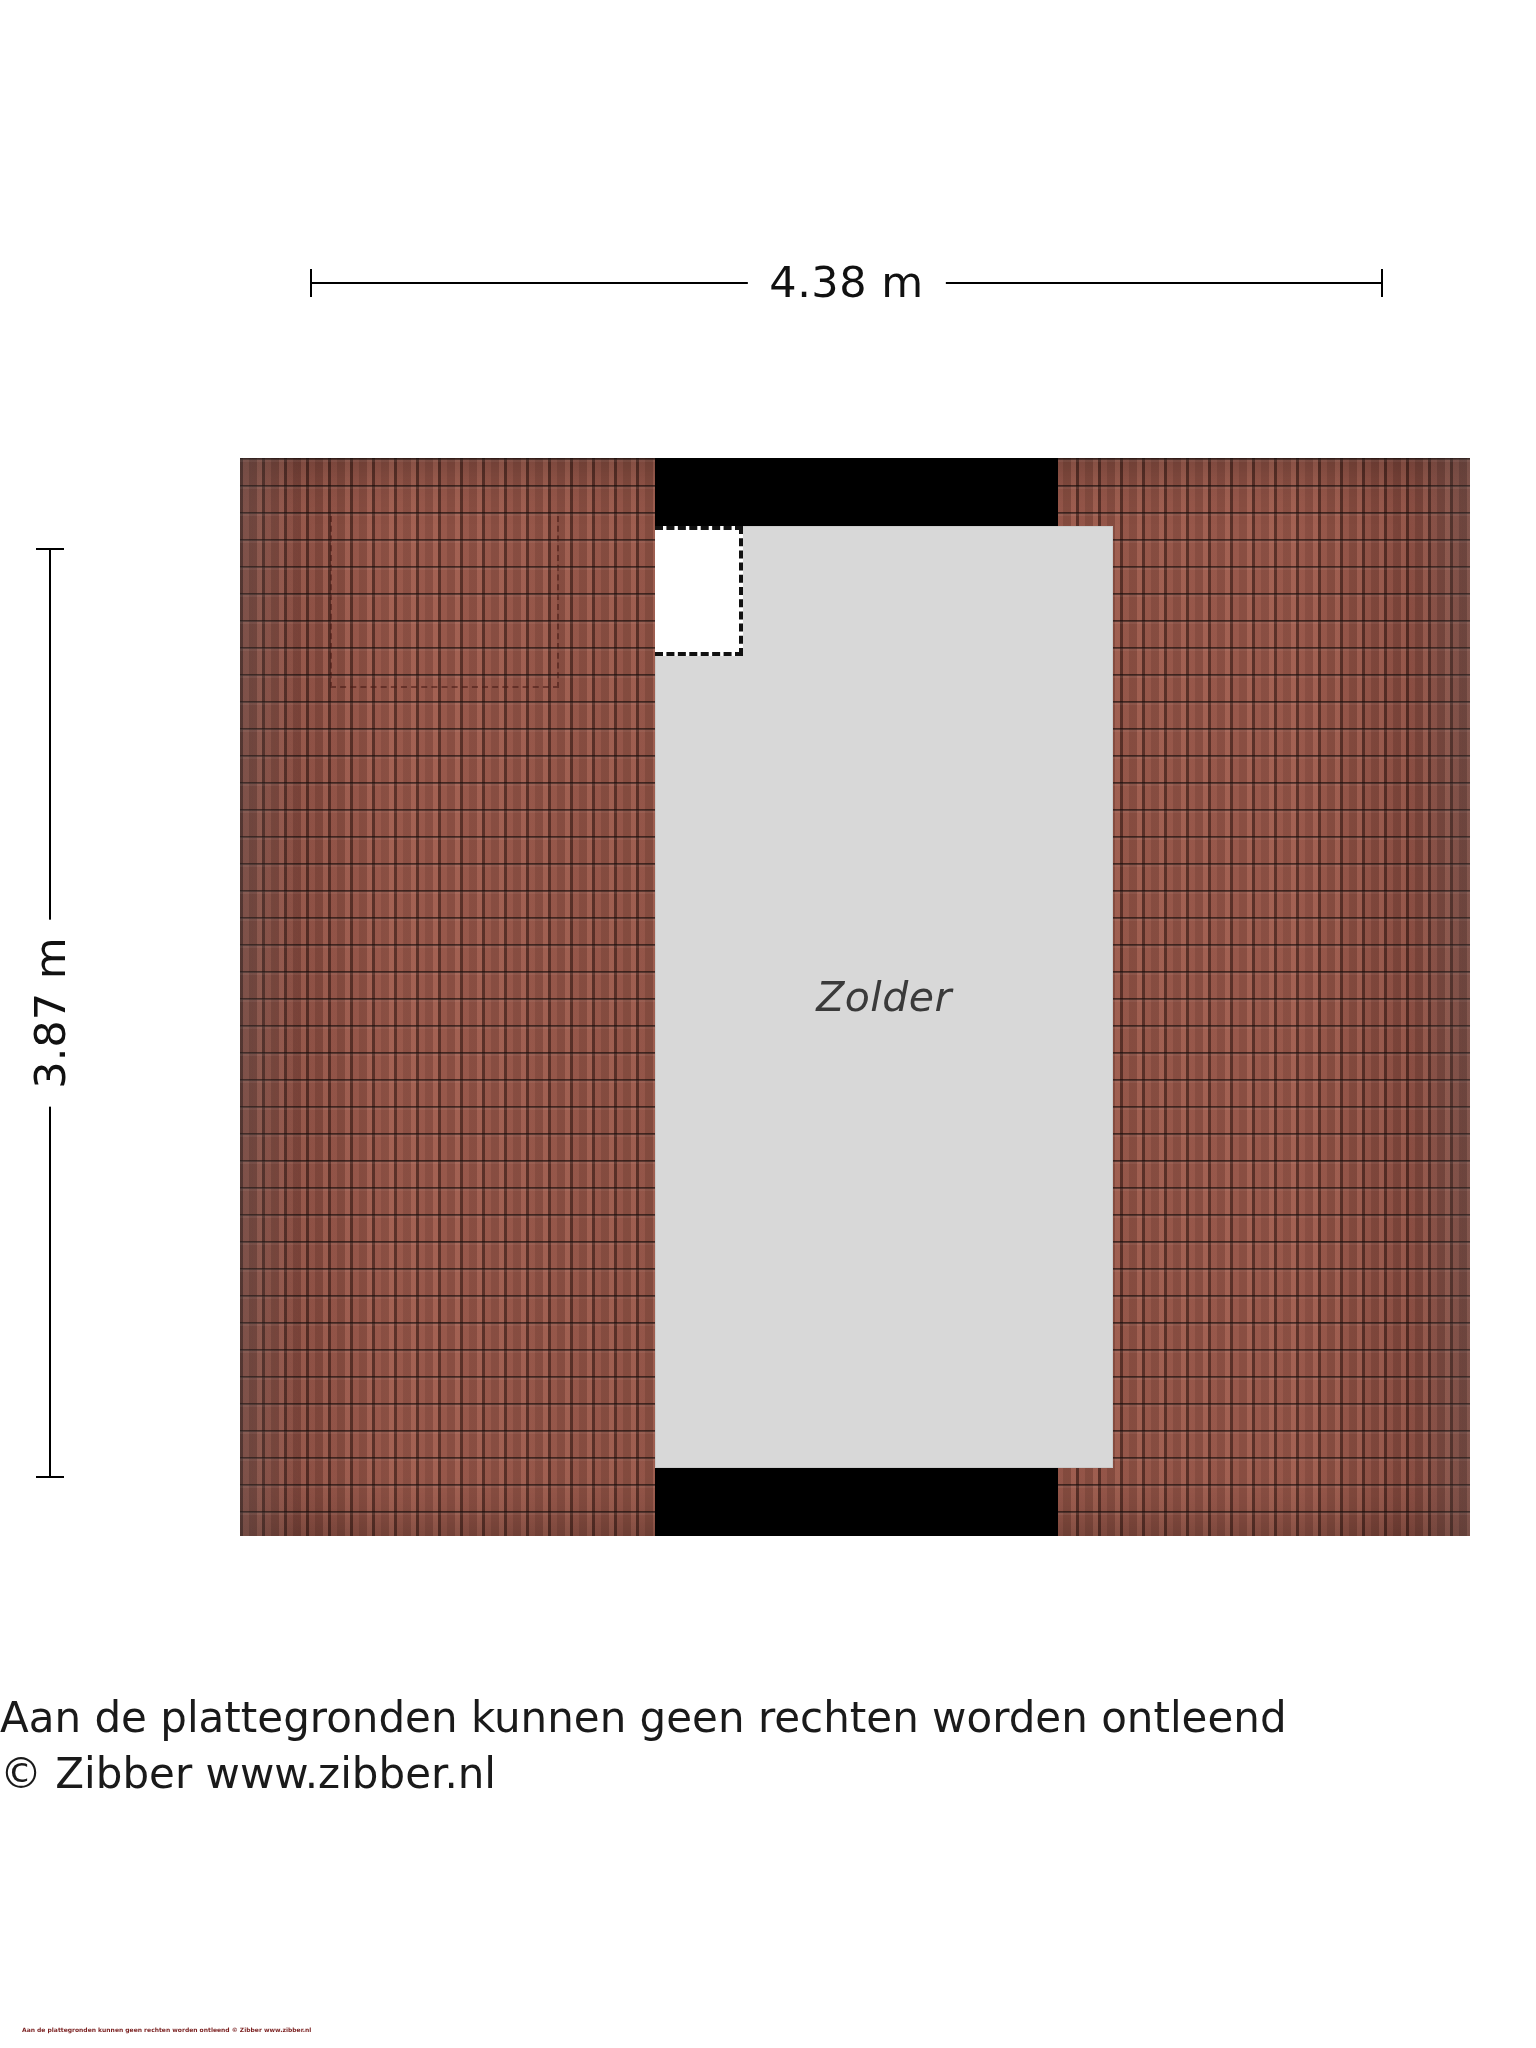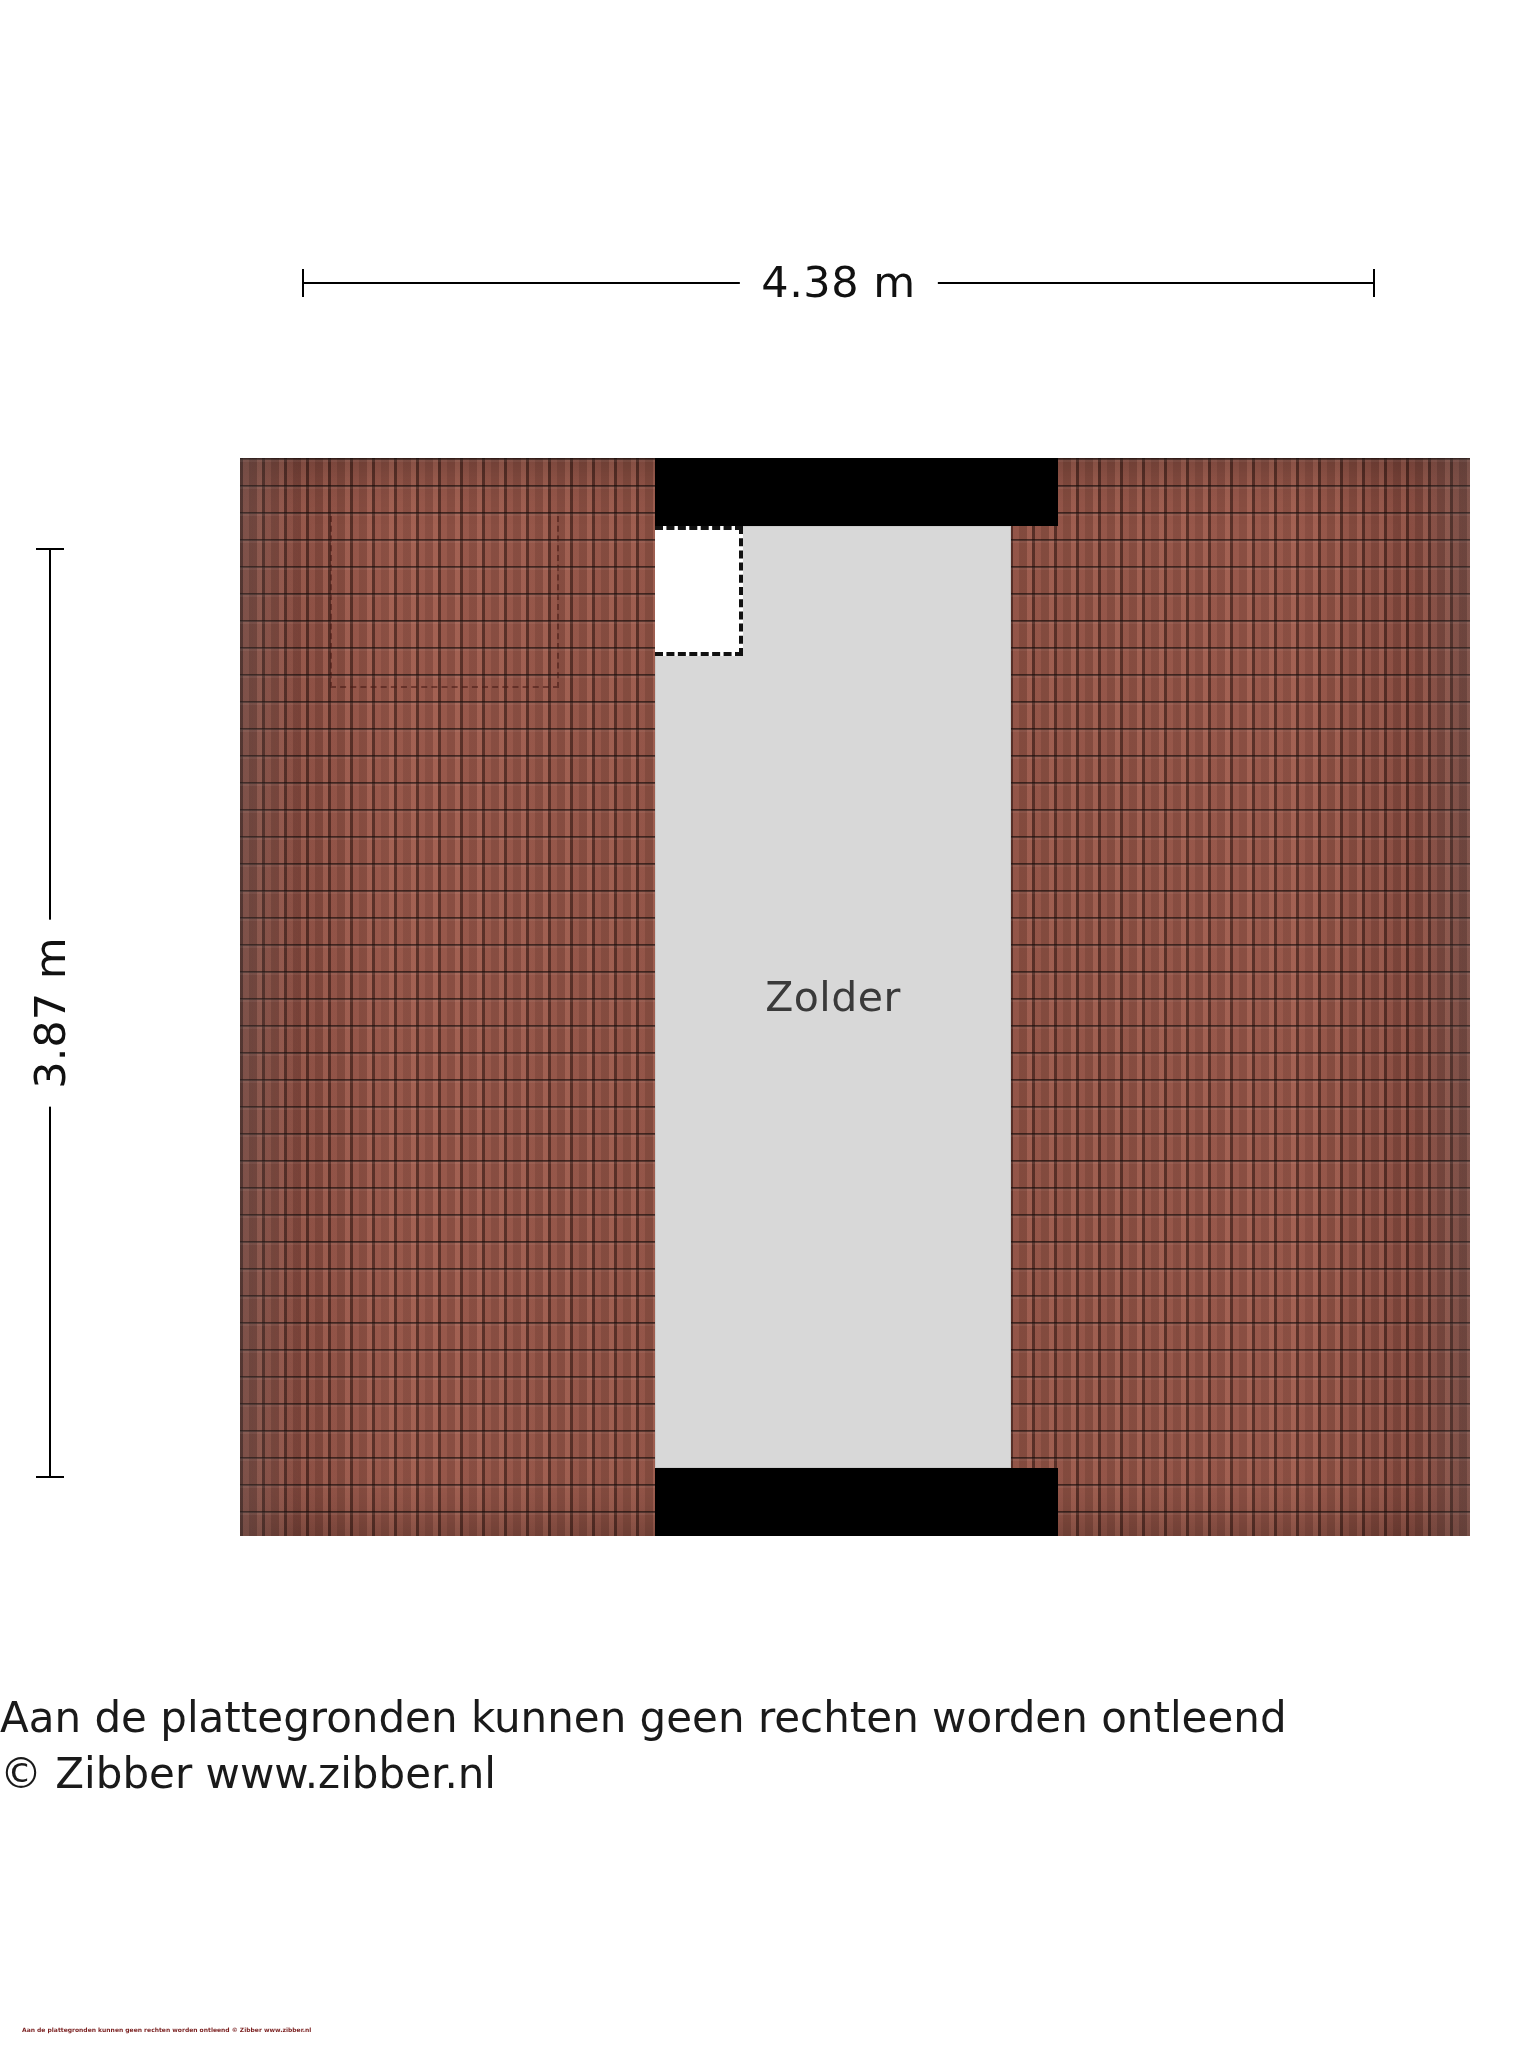--- a/index.html
+++ b/index.html
@@ -11,21 +11,21 @@
     width: 1536px;
     height: 2048px;
     position: relative;
     font-family: "DejaVu Sans", "Liberation Sans", sans-serif;
     overflow: hidden;
   }
 
   
   #dim-top {
     position: absolute;
-    left: 302px;
+    left: 310px;
     top: 255px;
     width: 1073px;
     height: 50px;
   }
   #dim-top .line {
     position: absolute;
     top: 27px;
     left: 0;
     width: 100%;
     height: 2px;
@@ -179,24 +179,25 @@
     background: #000000;
   }
   .ridge.top    { top: 0; }
   .ridge.bottom { bottom: 0; }
 
   
   .attic {
     position: absolute;
     left: 415px;
     top: 68px;
-    width: 356px;
+    width: 458px;
     height: 942px;
     background: #d8d8d8;
     box-shadow: inset 0 0 0 1px rgba(0,0,0,0.06);
+    font-style: italic;
   }
   .attic-label {
     position: absolute;
     left: 0;
     right: 0;
     top: 50%;
     transform: translateY(-50%);
     text-align: center;
     font-size: 41px;
     color: #3a3a3a;

